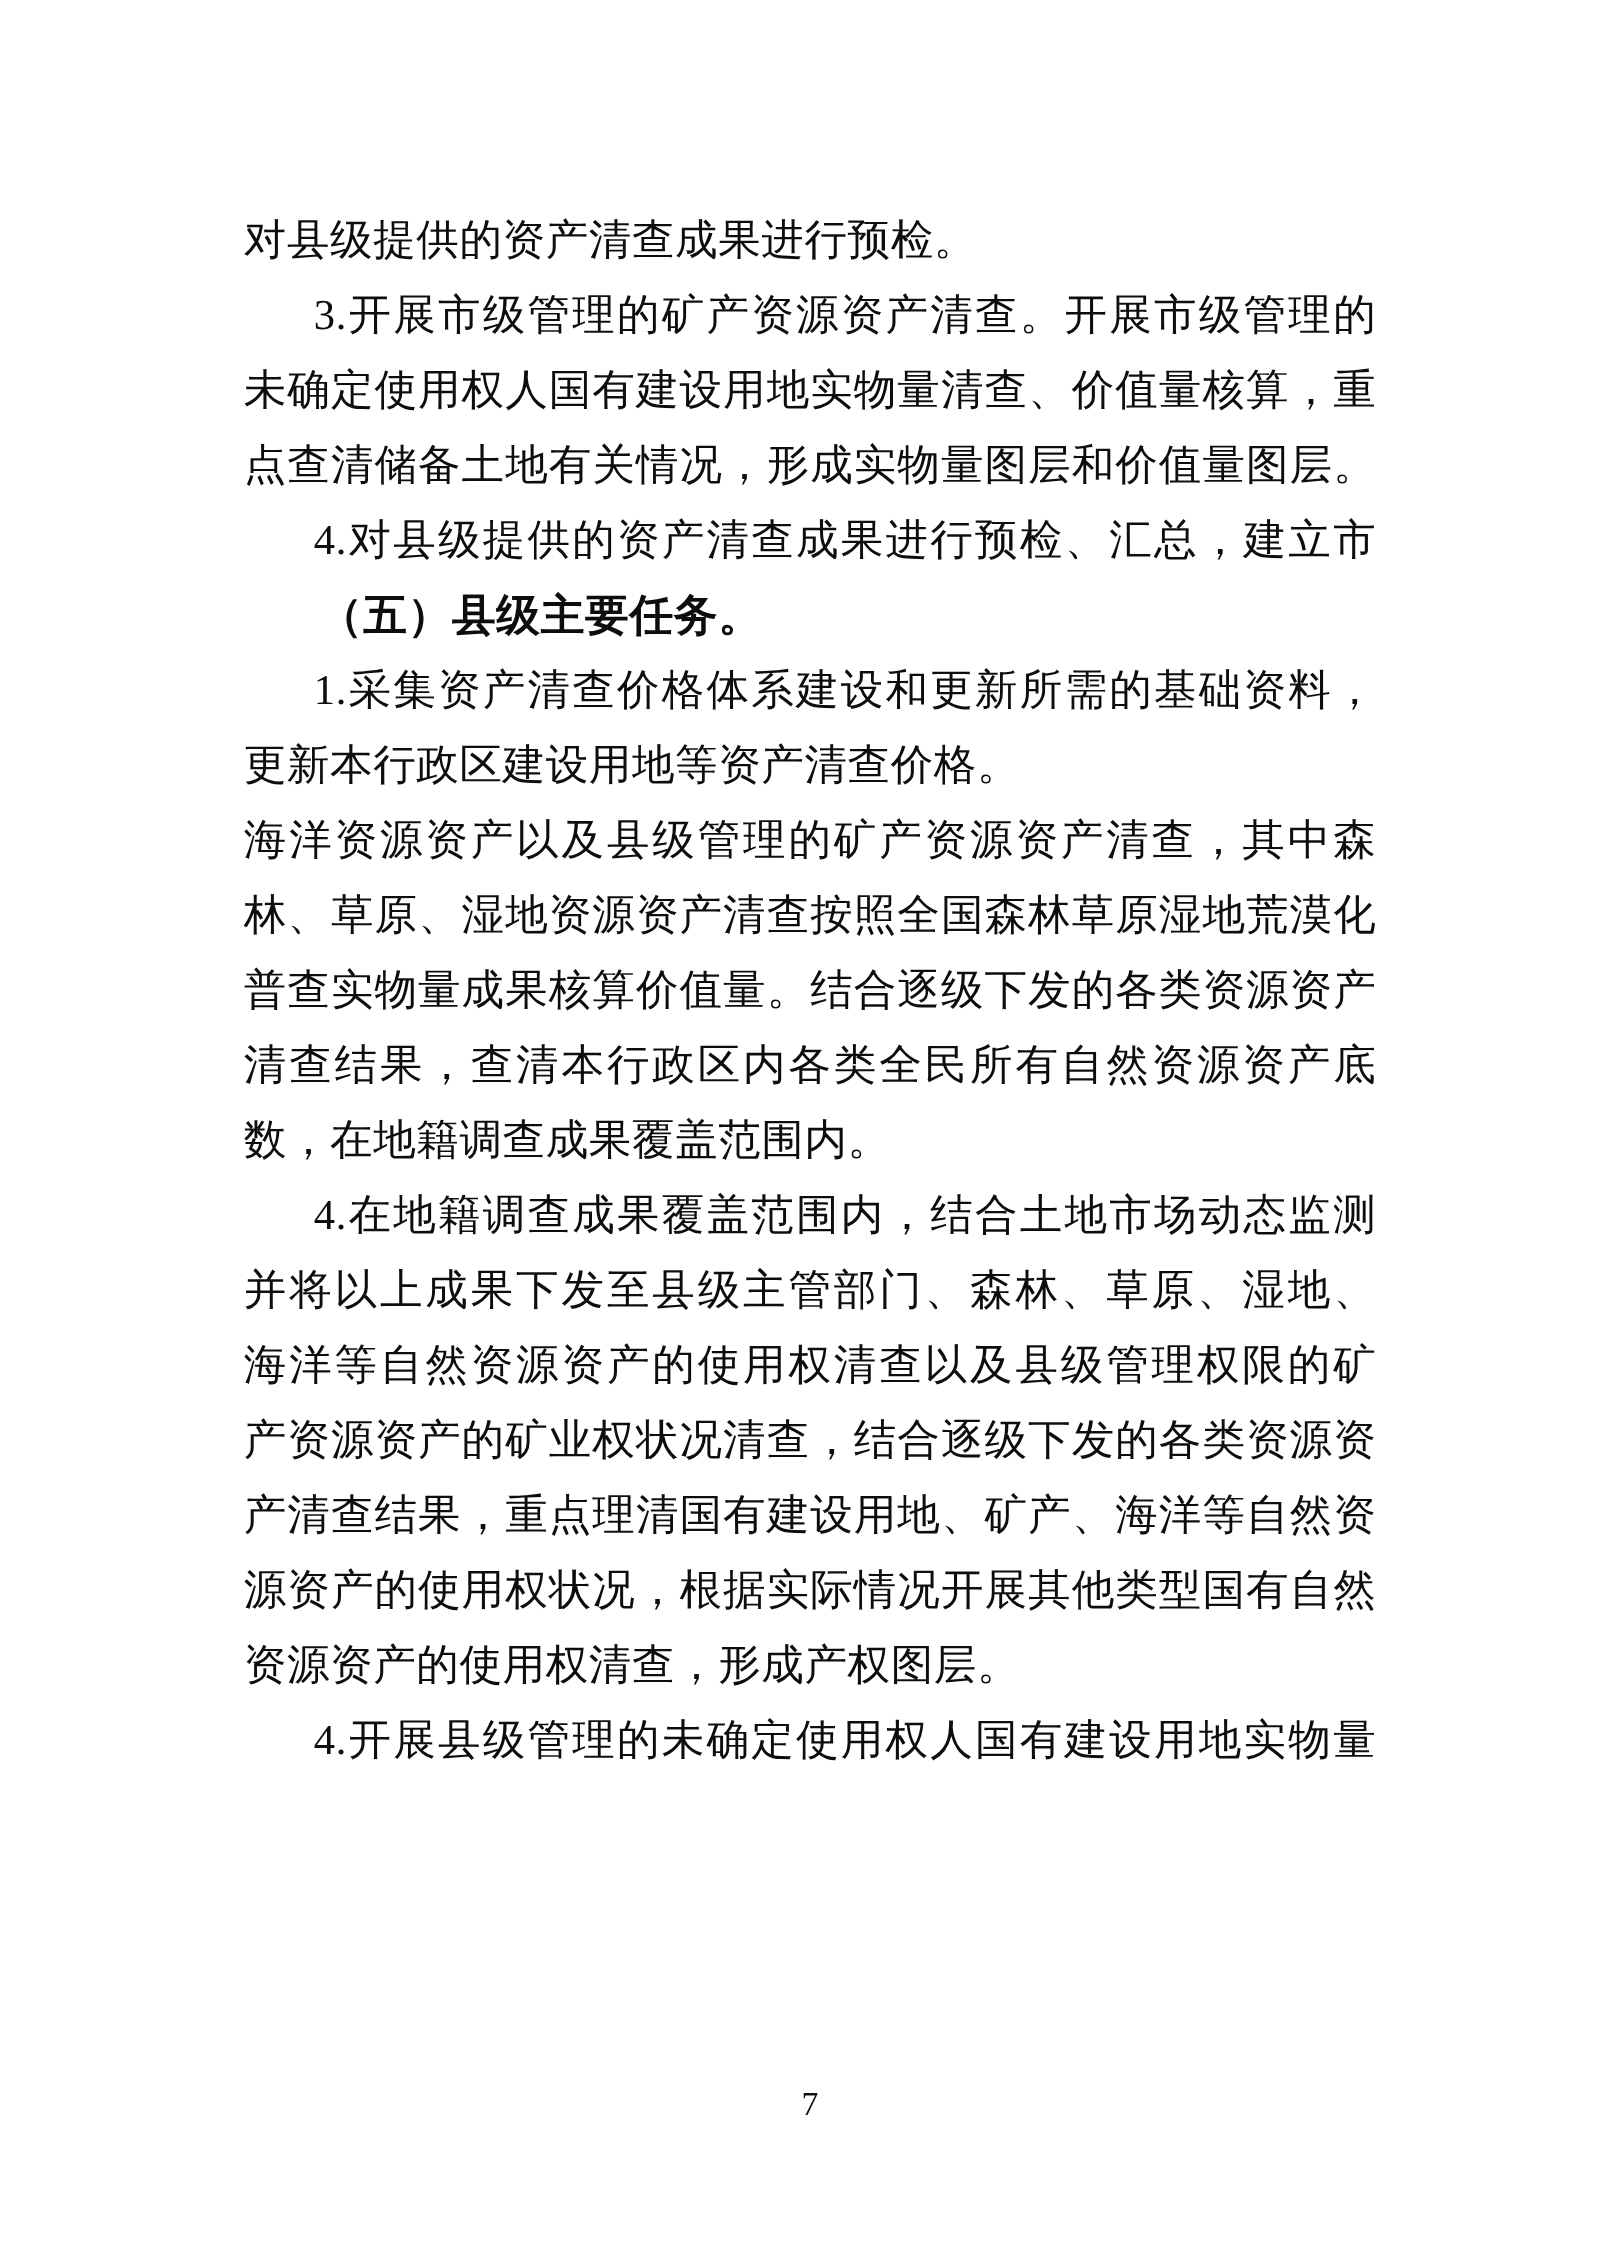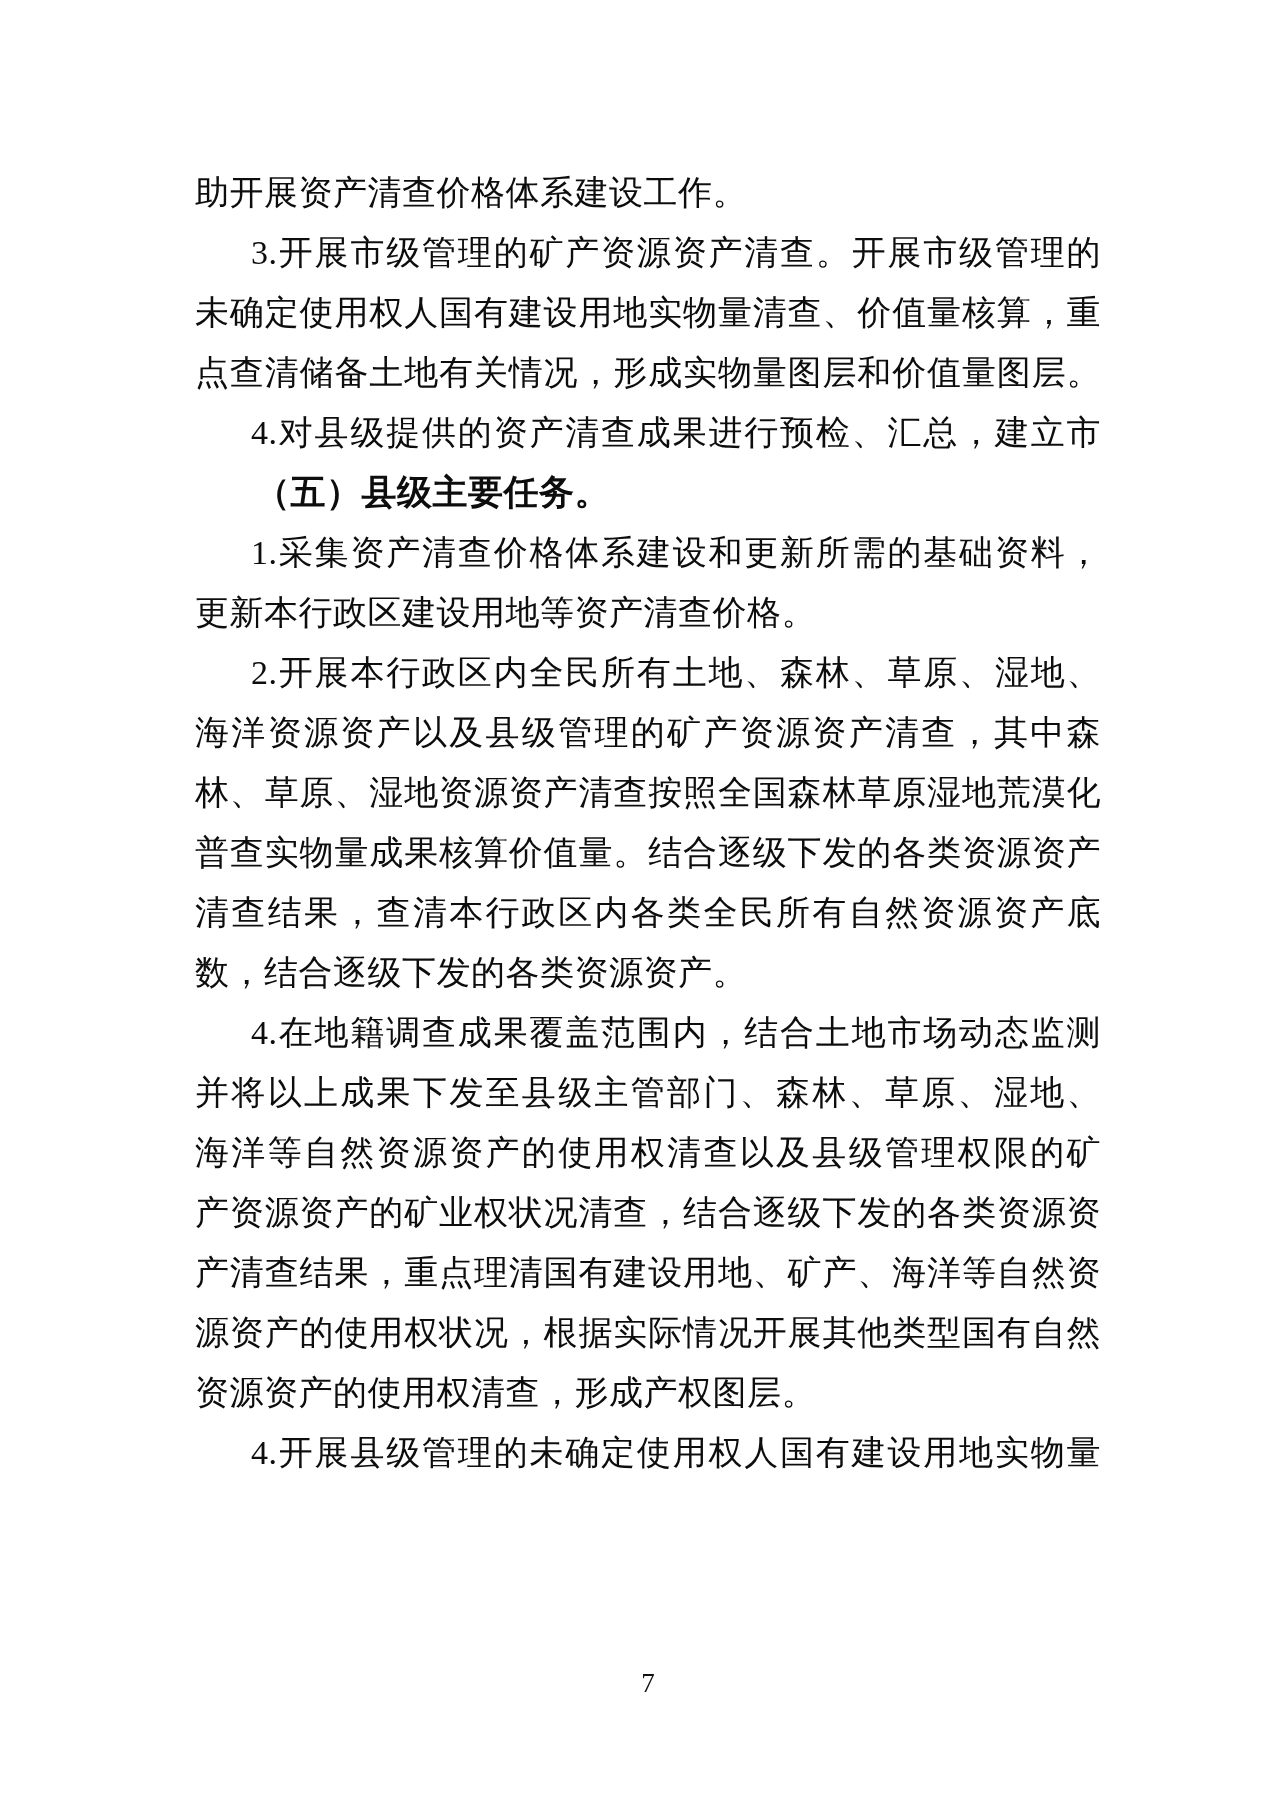--- a/index.html
+++ b/index.html
@@ -50,34 +50,33 @@
     text-align: center;
     font-size: 27px;
     color: #111111;
   }
 </style>
 </head>
 <body>
 
 <div class="sheet">
   <div class="text-block" id="text-block">
-      <div class="line">助开展资产清查价格体系建设工作。</div>
+      <div class="line">对县级提供的资产清查成果进行预检。</div>
       <div class="line just indent-num">3.开展市级管理的矿产资源资产清查。开展市级管理的</div>
       <div class="line just">未确定使用权人国有建设用地实物量清查、价值量核算，重</div>
       <div class="line just">点查清储备土地有关情况，形成实物量图层和价值量图层。</div>
       <div class="line just indent-num">4.对县级提供的资产清查成果进行预检、汇总，建立市</div>
       <div class="line heading indent-cjk">（五）县级主要任务。</div>
       <div class="line just indent-num">1.采集资产清查价格体系建设和更新所需的基础资料，</div>
       <div class="line">更新本行政区建设用地等资产清查价格。</div>
-      <div class="line just indent-num">2.开展本行政区内全民所有土地、森林、草原、湿地、</div>
       <div class="line just">海洋资源资产以及县级管理的矿产资源资产清查，其中森</div>
       <div class="line just">林、草原、湿地资源资产清查按照全国森林草原湿地荒漠化</div>
       <div class="line just">普查实物量成果核算价值量。结合逐级下发的各类资源资产</div>
       <div class="line just">清查结果，查清本行政区内各类全民所有自然资源资产底</div>
-      <div class="line">数，结合逐级下发的各类资源资产。</div>
+      <div class="line">数，在地籍调查成果覆盖范围内。</div>
       <div class="line just indent-num">4.在地籍调查成果覆盖范围内，结合土地市场动态监测</div>
       <div class="line just">并将以上成果下发至县级主管部门、森林、草原、湿地、</div>
       <div class="line just">海洋等自然资源资产的使用权清查以及县级管理权限的矿</div>
       <div class="line just">产资源资产的矿业权状况清查，结合逐级下发的各类资源资</div>
       <div class="line just">产清查结果，重点理清国有建设用地、矿产、海洋等自然资</div>
       <div class="line just">源资产的使用权状况，根据实际情况开展其他类型国有自然</div>
       <div class="line">资源资产的使用权清查，形成产权图层。</div>
       <div class="line just indent-num">4.开展县级管理的未确定使用权人国有建设用地实物量</div>
     </div>
   <div class="page-number">7</div>

